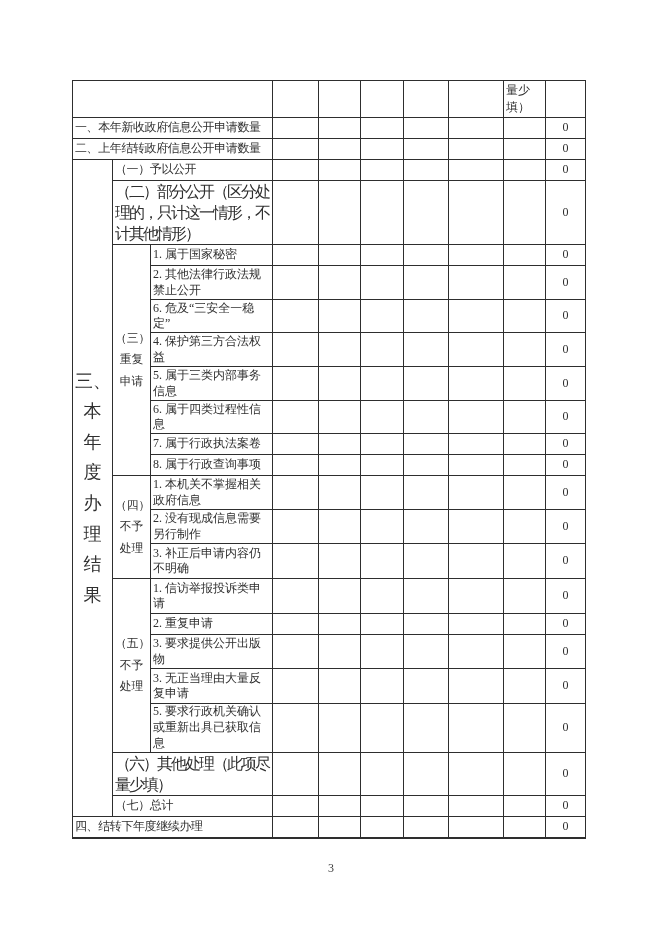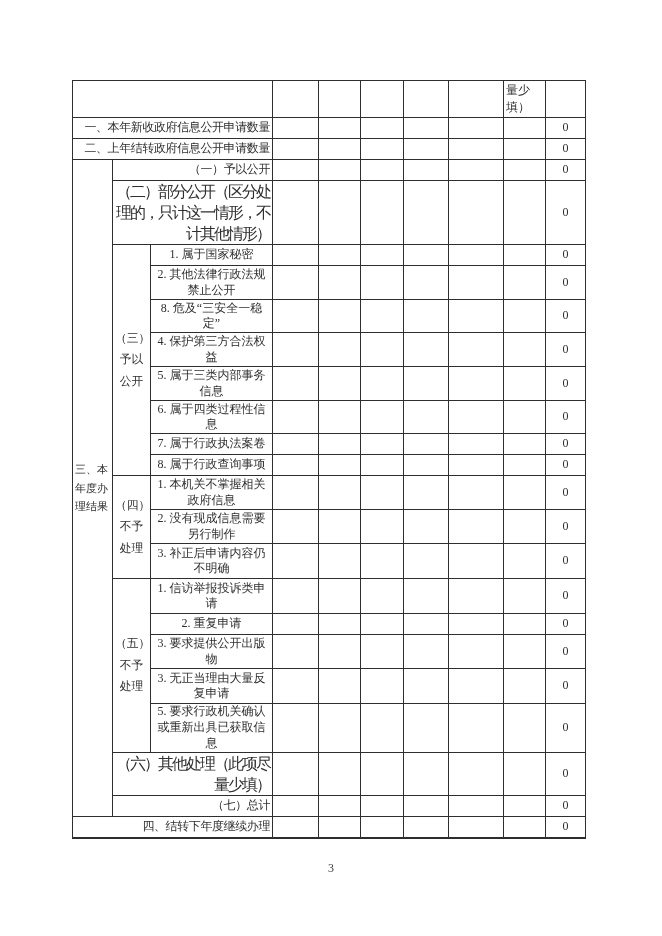--- a/index.html
+++ b/index.html
@@ -23,26 +23,26 @@
     border:1px solid #2e2e2e;
     padding:0 2px;
     overflow:hidden;
     vertical-align:middle;
   }
   
   td.br{border-right:3px solid #2e2e2e;}
   td.bb{border-bottom:3px solid #2e2e2e;}
   table.report{border-bottom:2px solid #2e2e2e;}
 
-  td.lab{text-align:right;padding-left:4px;letter-spacing:-0.4px;}
-  td.item{text-align:center;padding-left:3px;padding-right:1px;}
+  td.lab{text-align:left;padding-left:4px;letter-spacing:-0.4px;}
+  td.item{text-align:left;padding-left:3px;padding-right:1px;}
   td.cond{letter-spacing:-2px;font-size:16px;padding-left:3px;padding-right:2px;}
   td.vlabel{
-    text-align:left;padding:0 3px;
-    font-size:11px;line-height:1.7;
+    text-align:center;padding:0 3px;
+    font-size:18px;line-height:1.7;
   }
   td.glabel{
     text-align:center;padding:0;
     font-size:11.8px;line-height:1.85;
   }
   td.val{text-align:center;font-size:12px;}
   td.hfrag{white-space:pre-line;text-align:left;padding-left:5px;line-height:1.4;}
   .page-number{
     position:absolute;left:0;right:0;top:861px;
     text-align:center;font-size:12px;color:#3a3a3a;
@@ -119,42 +119,42 @@
         <td></td>
             <td></td>
         <td></td>
             <td></td>
         <td></td>
             <td></td>
         <td class="val">0</td>
       </tr>
 
       <tr style="height:21px">
-        <td rowspan="8" class="glabel">（三）予以公开</td>
+        <td rowspan="8" class="glabel">（三）重复申请</td>
         <td class="item br">1. 属于国家秘密</td>
         <td></td>
             <td></td>
         <td></td>
             <td></td>
         <td></td>
             <td></td>
         <td class="val">0</td>
       </tr>
       <tr style="height:34px">
         <td class="item br">2. 其他法律行政法规禁止公开</td>
         <td></td>
             <td></td>
         <td></td>
             <td></td>
         <td></td>
             <td></td>
         <td class="val">0</td>
       </tr>
       <tr style="height:33px">
-        <td class="item br">8. 危及“三安全一稳定”</td>
+        <td class="item br">6. 危及“三安全一稳定”</td>
         <td></td>
             <td></td>
         <td></td>
             <td></td>
         <td></td>
             <td></td>
         <td class="val">0</td>
       </tr>
       <tr style="height:34px">
         <td class="item br">4. 保护第三方合法权益</td>

